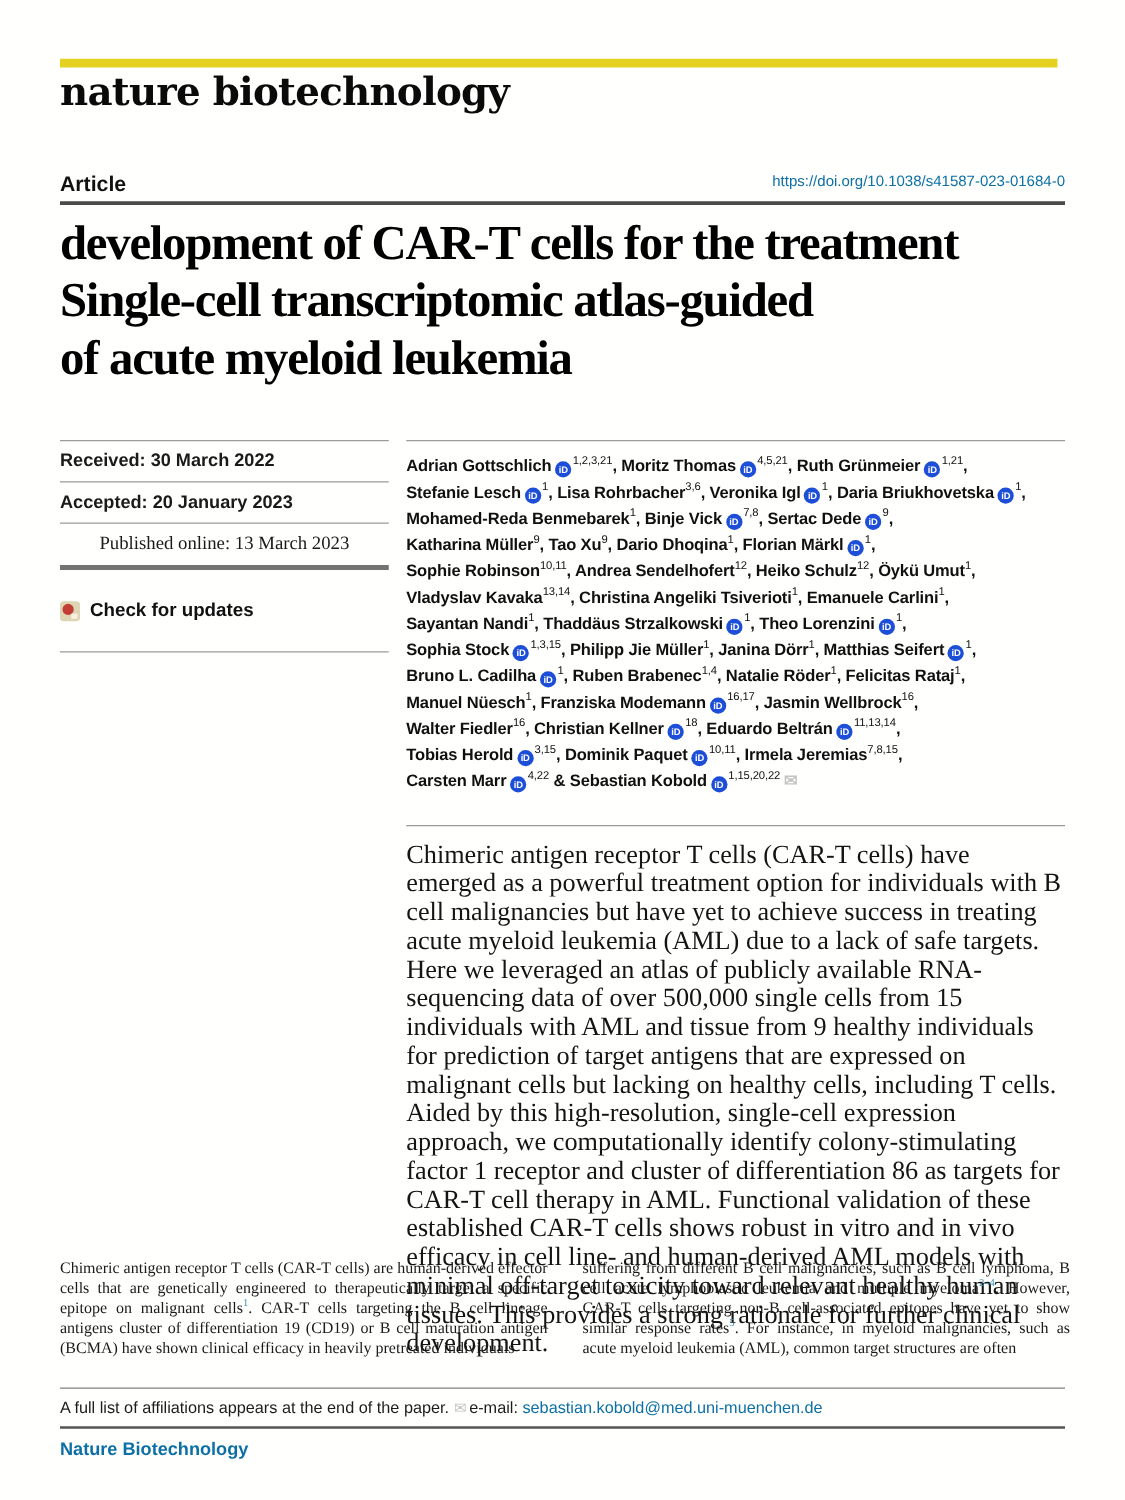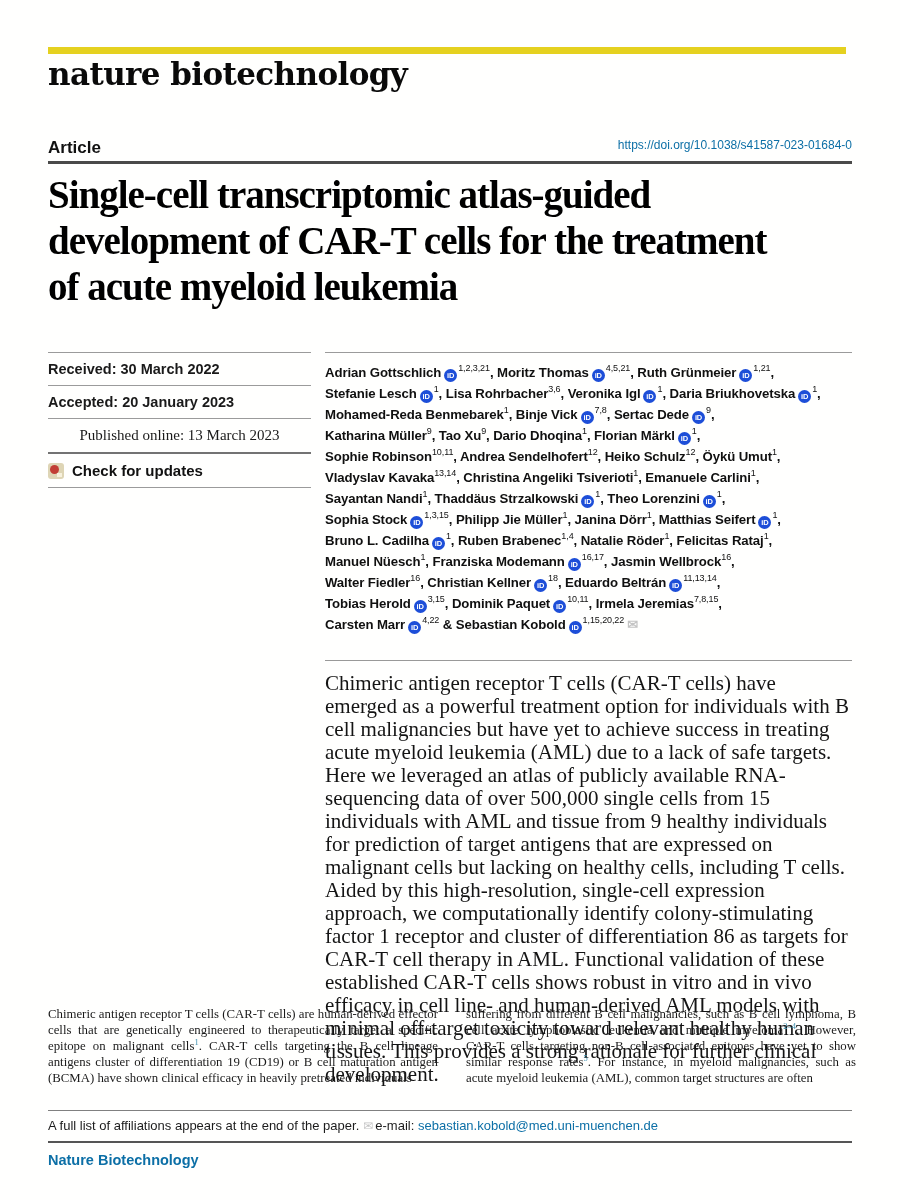--- a/index.html
+++ b/index.html
@@ -19,21 +19,21 @@
   .rule-dark{position:absolute;left:48px;top:161px;width:804px;height:3px;background:#4a4a4a;}
 
   .title{position:absolute;left:48px;top:172px;width:820px;font-family:"Liberation Serif",serif;
          font-weight:700;font-size:39px;line-height:46px;letter-spacing:-1px;color:#000;}
   .title span{display:block;white-space:nowrap;}
 
   .meta{position:absolute;left:48px;top:352px;width:804px;display:flex;}
   .dates-col{width:263px;flex:none;}
   .date-row{border-top:1px solid #9b9b9b;padding:8px 0 8px;font-size:14.5px;font-weight:700;color:#1a1a1a;}
   .date-row.serif{font-family:"Liberation Serif",serif;font-weight:400;font-size:15px;text-align:center;}
-  .check-row{border-top:2px solid #737373;border-bottom:1px solid #9b9b9b;padding:8px 0;
+  .check-row{border-top:4px solid #737373;border-bottom:1px solid #9b9b9b;padding:24px 0;
              display:flex;align-items:flex-end;gap:8px;cursor:pointer;}
   .check-label{font-size:15px;font-weight:700;color:#111;}
   .cfu-icon{width:16px;height:16px;background:#ded5b5;border-radius:3px;position:relative;
             display:inline-block;flex:none;}
   .cfu-red{position:absolute;left:2px;top:2px;width:9px;height:9px;border-radius:50%;background:#c23e35;}
   .cfu-wh{position:absolute;right:2px;bottom:2px;width:5px;height:4px;background:#f7f1dd;}
 
   .authors-col{margin-left:14px;width:527px;border-top:1px solid #9b9b9b;padding-top:9px;}
   .author-line{white-space:nowrap;font-size:13.2px;font-weight:700;line-height:21px;
                letter-spacing:-0.1px;color:#101010;}
@@ -69,22 +69,22 @@
   <div class="logo">nature biotechnology</div>
 
   <div class="article-row">
     <span class="article-label">Article</span>
     <span class="doi-link">https://doi.org/10.1038/s41587-023-01684-0</span>
   </div>
 
   <div class="rule-dark"></div>
 
   <h1 class="title" style="margin:0;">
+    <span>development of CAR-T cells for the treatment</span>
     <span>Single-cell transcriptomic atlas-guided</span>
-    <span>development of CAR-T cells for the treatment</span>
     <span>of acute myeloid leukemia</span>
   </h1>
 
   <div class="meta">
     <div class="dates-col">
       <div>
           <div class="date-row">Received: 30 March 2022</div>
           <div class="date-row">Accepted: 20 January 2023</div>
           <div class="date-row serif">Published online: 13 March 2023</div>
         </div>

